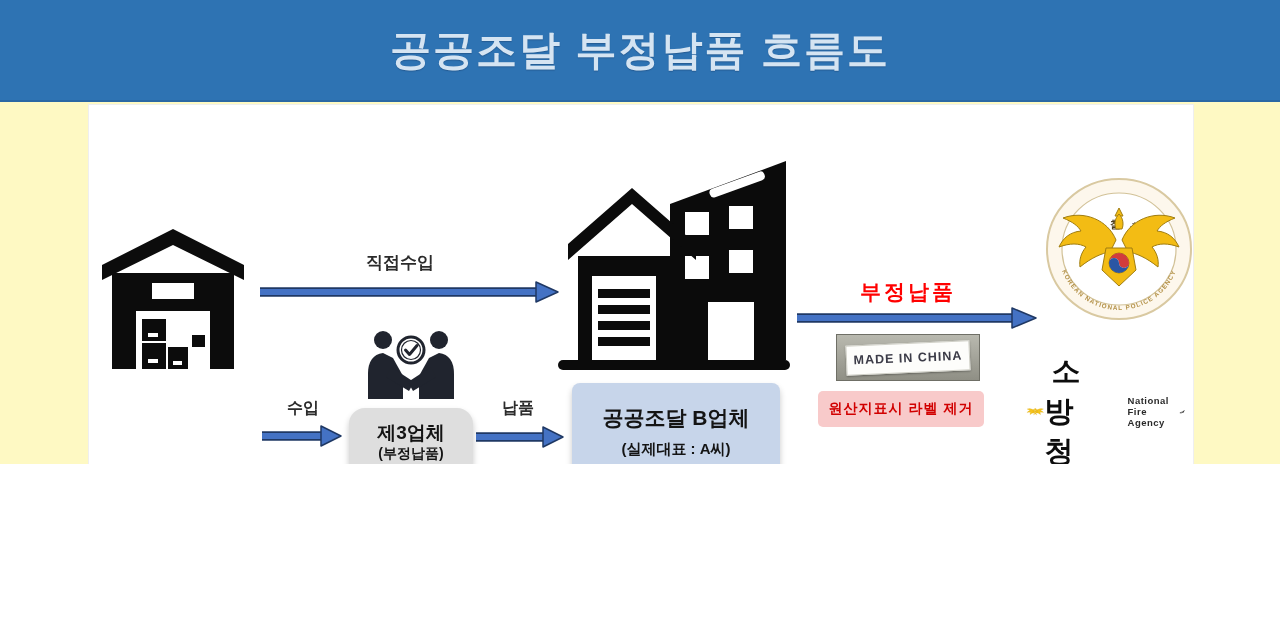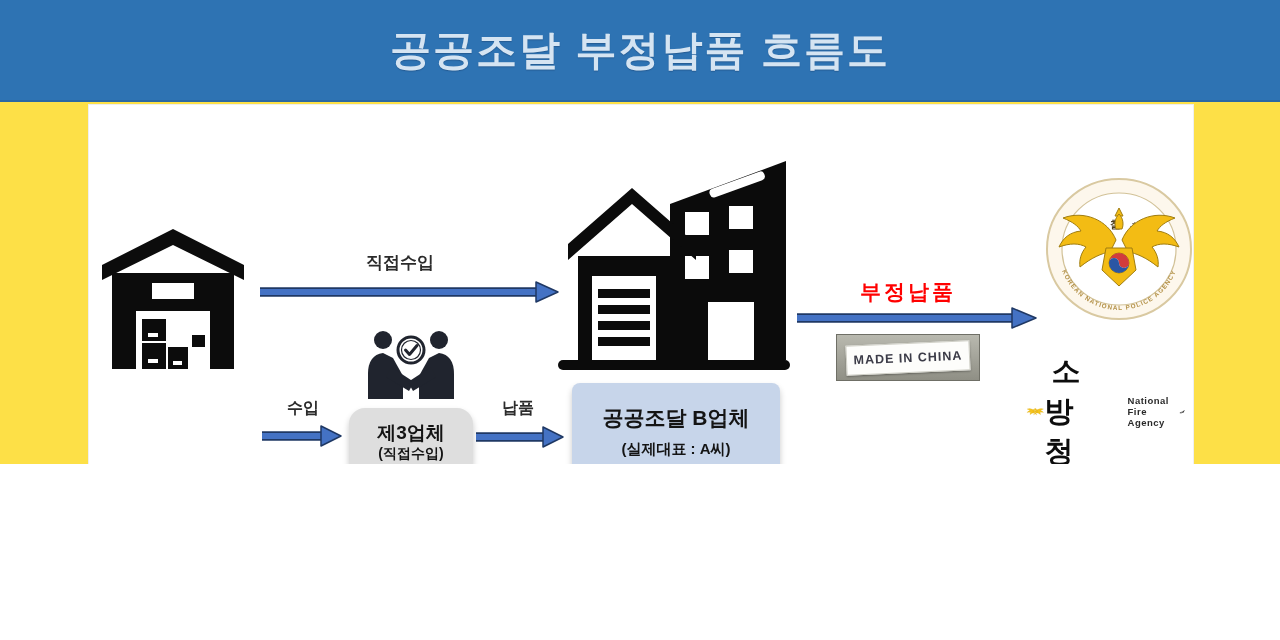--- a/index.html
+++ b/index.html
@@ -1,16 +1,16 @@
 <!DOCTYPE html>
 <html><head>
 <meta charset="utf-8">
 <style>
   html,body{margin:0;padding:0;background:#fff;}
-  .canvas{position:relative;width:1280px;height:464px;overflow:hidden;background:#fde047;
+  .canvas{position:relative;width:1280px;height:464px;overflow:hidden;background:#fef9c3;
           font-family:"Liberation Sans","DejaVu Sans",sans-serif;}
 
   
   .topbar{position:absolute;left:0;top:0;width:1280px;height:100px;background:#2e73b3;
           border-bottom:2px solid #2a68a4;display:flex;align-items:center;justify-content:center;}
   .topbar h1{margin:0;font-size:41px;font-weight:700;color:#d5e4f2;letter-spacing:2px;
              text-shadow:0 1px 1px rgba(20,50,90,.35);}
 
   
   .panel{position:absolute;left:88px;top:104px;width:1104px;height:444px;
@@ -116,21 +116,21 @@
       <polygon points="30,38 53,53 48,62 25,48"></polygon>
       <polygon points="70,38 47,53 52,62 75,48"></polygon>
     </g>
     <circle cx="50" cy="21" r="13" fill="#fff" stroke="#20242e" stroke-width="3"></circle>
     <circle cx="50" cy="21" r="9.5" fill="none" stroke="#20242e" stroke-width="1.2"></circle>
     <path d="M44.5,21 l4,4.5 7.5,-9" fill="none" stroke="#20242e" stroke-width="3" stroke-linecap="round" stroke-linejoin="round"></path>
   </svg>
 
   <div class="nodebox graybox c-third" style="left:349px;top:408px;width:124px;height:68px;">
     <span class="l1">제3업체</span>
-    <span class="l2">(직접수입)</span>
+    <span class="l2">(부정납품)</span>
   </div>
 
   <span class="alabel" style="left:468px;top:398px;width:100px;">납품</span>
   <svg class="arrow" style="left:473px;top:424px;" width="92" height="26" viewBox="0 0 92 26">
     <line class="shaft-o" x1="3" y1="13" x2="72" y2="13"></line>
     <line class="shaft" x1="3" y1="13" x2="72" y2="13"></line>
     <polygon class="head" points="70,3 90,13 70,23"></polygon>
   </svg>
 
   <span class="alabel lbl-direct" style="left:330px;top:251px;width:140px;">직접수입</span>
@@ -171,20 +171,23 @@
     <line class="shaft" x1="3" y1="13" x2="220" y2="13"></line>
     <polygon class="head" points="218,3 242,13 218,23"></polygon>
   </svg>
 
   <div class="plate" style="left:836px;top:334px;width:142px;height:45px;">
     <div class="plate-inner">
       <span>MADE IN CHINA</span>
     </div>
   </div>
 
+  <div class="pinknote" style="left:818px;top:391px;width:166px;height:36px;">
+    <span>원산지표시 라벨 제거</span>
+  </div>
 
   <svg class="abs" style="left:1044px;top:176px;" width="150" height="146" viewBox="0 0 150 146">
     <defs>
       <path id="arcTop" d="M 40 80 A 36 36 0 0 1 110 80"></path>
       <path id="arcBottom" d="M 14 73 A 61 61 0 0 0 136 73"></path>
     </defs>
     <ellipse cx="75" cy="73" rx="72" ry="70" fill="#fdf7ec" stroke="#d9c9a1" stroke-width="2"></ellipse>
     <ellipse cx="75" cy="73" rx="57" ry="56" fill="#ffffff" stroke="#d2c298" stroke-width="1.2"></ellipse>
     <text class="p-top"><textPath href="#arcTop" startOffset="50%" text-anchor="middle">경찰청</textPath></text>
     <text class="p-ring"><textPath href="#arcBottom" startOffset="50%" text-anchor="middle">KOREAN NATIONAL POLICE AGENCY</textPath></text>

